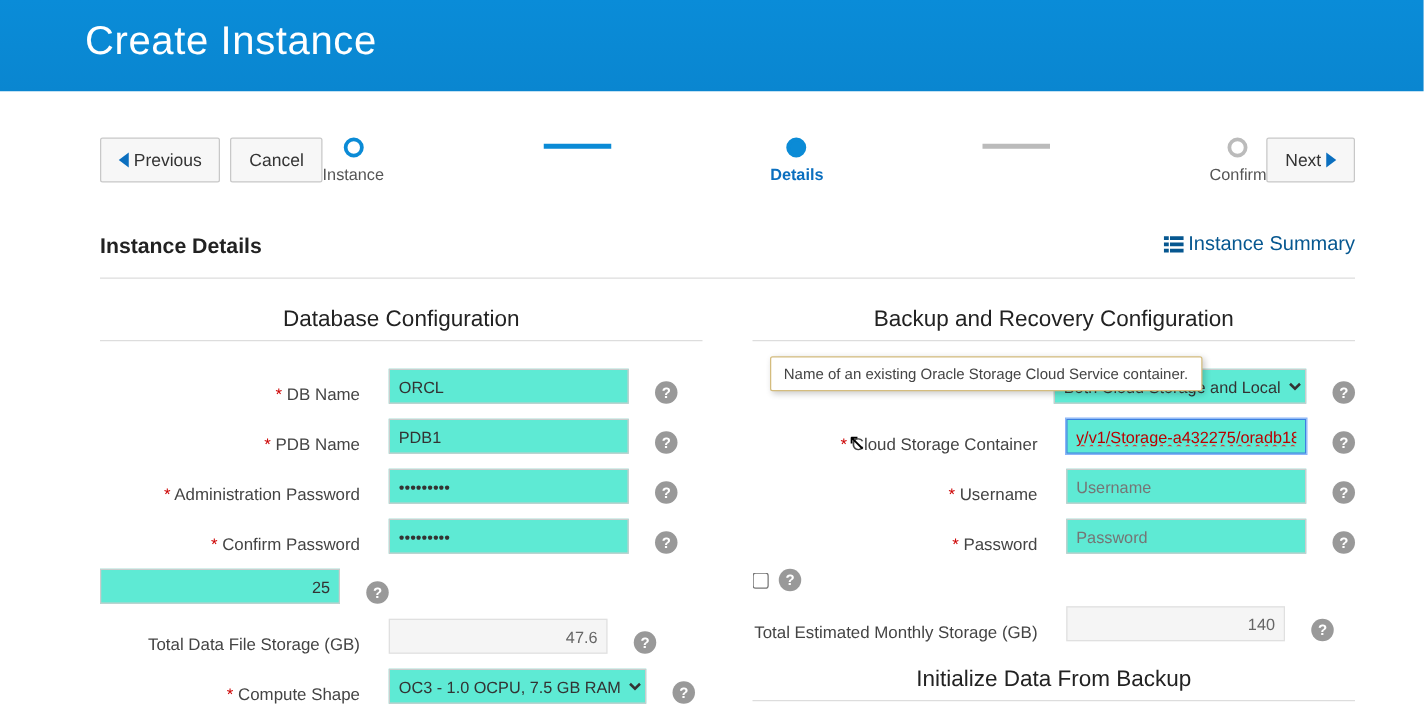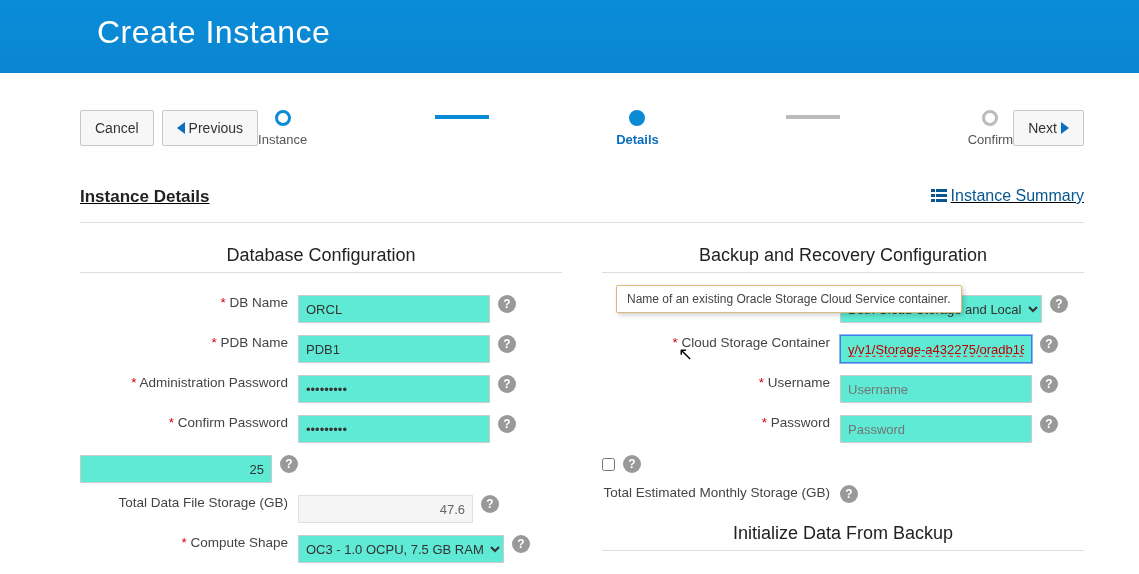--- a/index.html
+++ b/index.html
@@ -1,45 +1,45 @@
 <!DOCTYPE html>
 <html><head>
 <meta charset="utf-8">
 <style>
 * { box-sizing: border-box; margin: 0; padding: 0; }
 body { font-family: "Helvetica Neue", Arial, sans-serif; background: #fff; width: 1139px; }
-.header { background: #0b8bd6; background: linear-gradient(#0a8cd8, #0a86d0); padding: 14px 0 22px 97px; }
+.header { background: #0b8bd6; background: linear-gradient(#0a8cd8, #0a86d0); padding: 14px 0 22px 68px; }
 .header h1 { color: #fff; font-weight: 300; font-size: 32px; letter-spacing: 0.5px; }
 
 .toolbar { display: flex; padding: 30px 55px 0 80px; align-items: center; }
 .nav-left { display: flex; gap: 8px; }
 .btn { border: 1px solid #c8c8c8; background: #f7f7f7; padding: 9px 14px; font-size: 14px; color: #333; border-radius: 2px; cursor: pointer; display: inline-flex; align-items: center; gap: 4px; }
 .nav-right { margin-left: auto; }
 
 .stepper { flex: 1; display: flex; justify-content: space-between; align-items: center; gap: 16px; position: relative; height: 50px; }
 .step { display: flex; flex-direction: column; align-items: center; font-size: 13px; position: relative; }
 .step-circle { width: 16px; height: 16px; border-radius: 50%; border: 3px solid #0b8bd6; background: #fff; position: relative; z-index: 2; }
 .step.active .step-circle { background: #0b8bd6; border-color: #0b8bd6; }
 .step.done-circle .step-circle { background: #fff; border-color: #999; }
 .step-label { margin-top: 6px; color: #555; }
 .step.active .step-label { color: #0b6fbf; font-weight: bold; }
 .step-line { width: 54px; height: 4px; background: #bbb; margin-top: -22px; z-index: 1; }
 .step-line.done { background: #0b8bd6; }
 
 .content { padding: 34px 55px 0 80px; }
-.section-top { display: flex; justify-content: space-between; align-items: flex-start; border-bottom: 1px solid #ddd; padding-bottom: 12px; margin-bottom: 22px; text-decoration: underline; }
+.section-top { display: flex; justify-content: space-between; align-items: flex-start; border-bottom: 1px solid #ddd; padding-bottom: 12px; margin-bottom: 22px; }
 .section-top h2 { font-size: 17px; font-weight: bold; color: #222; margin-bottom: 3px; }
 .section-top p { font-size: 14px; color: #555; }
 .summary-link { color: #065790; font-size: 16px; display: inline-flex; align-items: center; gap: 4px; cursor: pointer; }
 
 .columns { display: flex; gap: 40px; }
 .col { flex: 1; min-width: 0; }
 .col h3 { font-size: 18px; font-weight: 500; color: #222; border-bottom: 1px solid #ddd; padding-bottom: 6px; margin-bottom: 22px; text-align: center; }
 
-.field-row { display: flex; align-items: flex-start; gap: 8px; margin-bottom: 12px; }
+.field-row { display: flex; align-items: flex-end; gap: 21px; margin-bottom: 12px; }
 .field-label { width: 210px; text-align: right; font-size: 13.5px; color: #444; padding-right: 2px; }
 .field-label.req::before { content: "* "; color: #c00; }
 .field-input { flex: 0 0 175px; height: 28px; border: 1px solid #ccc; padding: 0 7px; font-size: 13px; color: #333; background: #5eead4; }
 .field-input.wide { flex-basis: 200px; }
 .field-ro { flex: 0 0 175px; height: 28px; border: 1px solid #e0e0e0; background: #f5f5f5; padding: 0 7px; font-size: 13px; color: #666; display: flex; align-items: center; justify-content: flex-end; }
 select.field-input { padding: 0 3px; }
 .field-input.active-outline { border: 1px solid #3d7fe2; outline: 1px solid #8ab4f8; color: #b00; text-decoration: underline wavy #d33; text-decoration-skip-ink: none; }
 .help-icon { width: 18px; height: 18px; border-radius: 50%; background: #999; color: #fff; font-size: 12px; font-weight: bold; display: inline-flex; align-items: center; justify-content: center; cursor: pointer; flex-shrink: 0; }
 
 .col-right .field-label { width: 230px; }
@@ -57,25 +57,25 @@
 </head>
 <body>
 
 <div class="header">
   <h1>Create Instance</h1>
 </div>
 
 <div class="toolbar">
   <div class="nav-left">
     <button class="btn">
-      <span>Cancel</span>
+      <span class="chev left"></span>
+      <span>Previous</span>
     </button>
     <button class="btn">
-      <span class="chev left"></span>
-      <span>Previous</span>
+      <span>Cancel</span>
     </button>
   </div>
 
   <div class="stepper">
     <div class="step">
       <div class="step-circle"></div>
       <div class="step-label">Instance</div>
     </div>
     <div class="step-line done"></div>
     <div class="step active">
@@ -201,19 +201,20 @@
 
       <div class="field-row">
         <div class="checkbox-row" style="flex:0 0 175px;">
           <input type="checkbox" style="">
           <span class="help-icon">?</span>
         </div>
       </div>
 
       <div class="field-row">
         <div class="field-label">Total Estimated Monthly Storage (GB)</div>
+        <div class="field-ro">140</div>
         <span class="help-icon">?</span>
       </div>
 
       <h3 style="margin-top:20px;">Initialize Data From Backup</h3>
     </div>
   </div>
 </div>
 
 </body></html>

